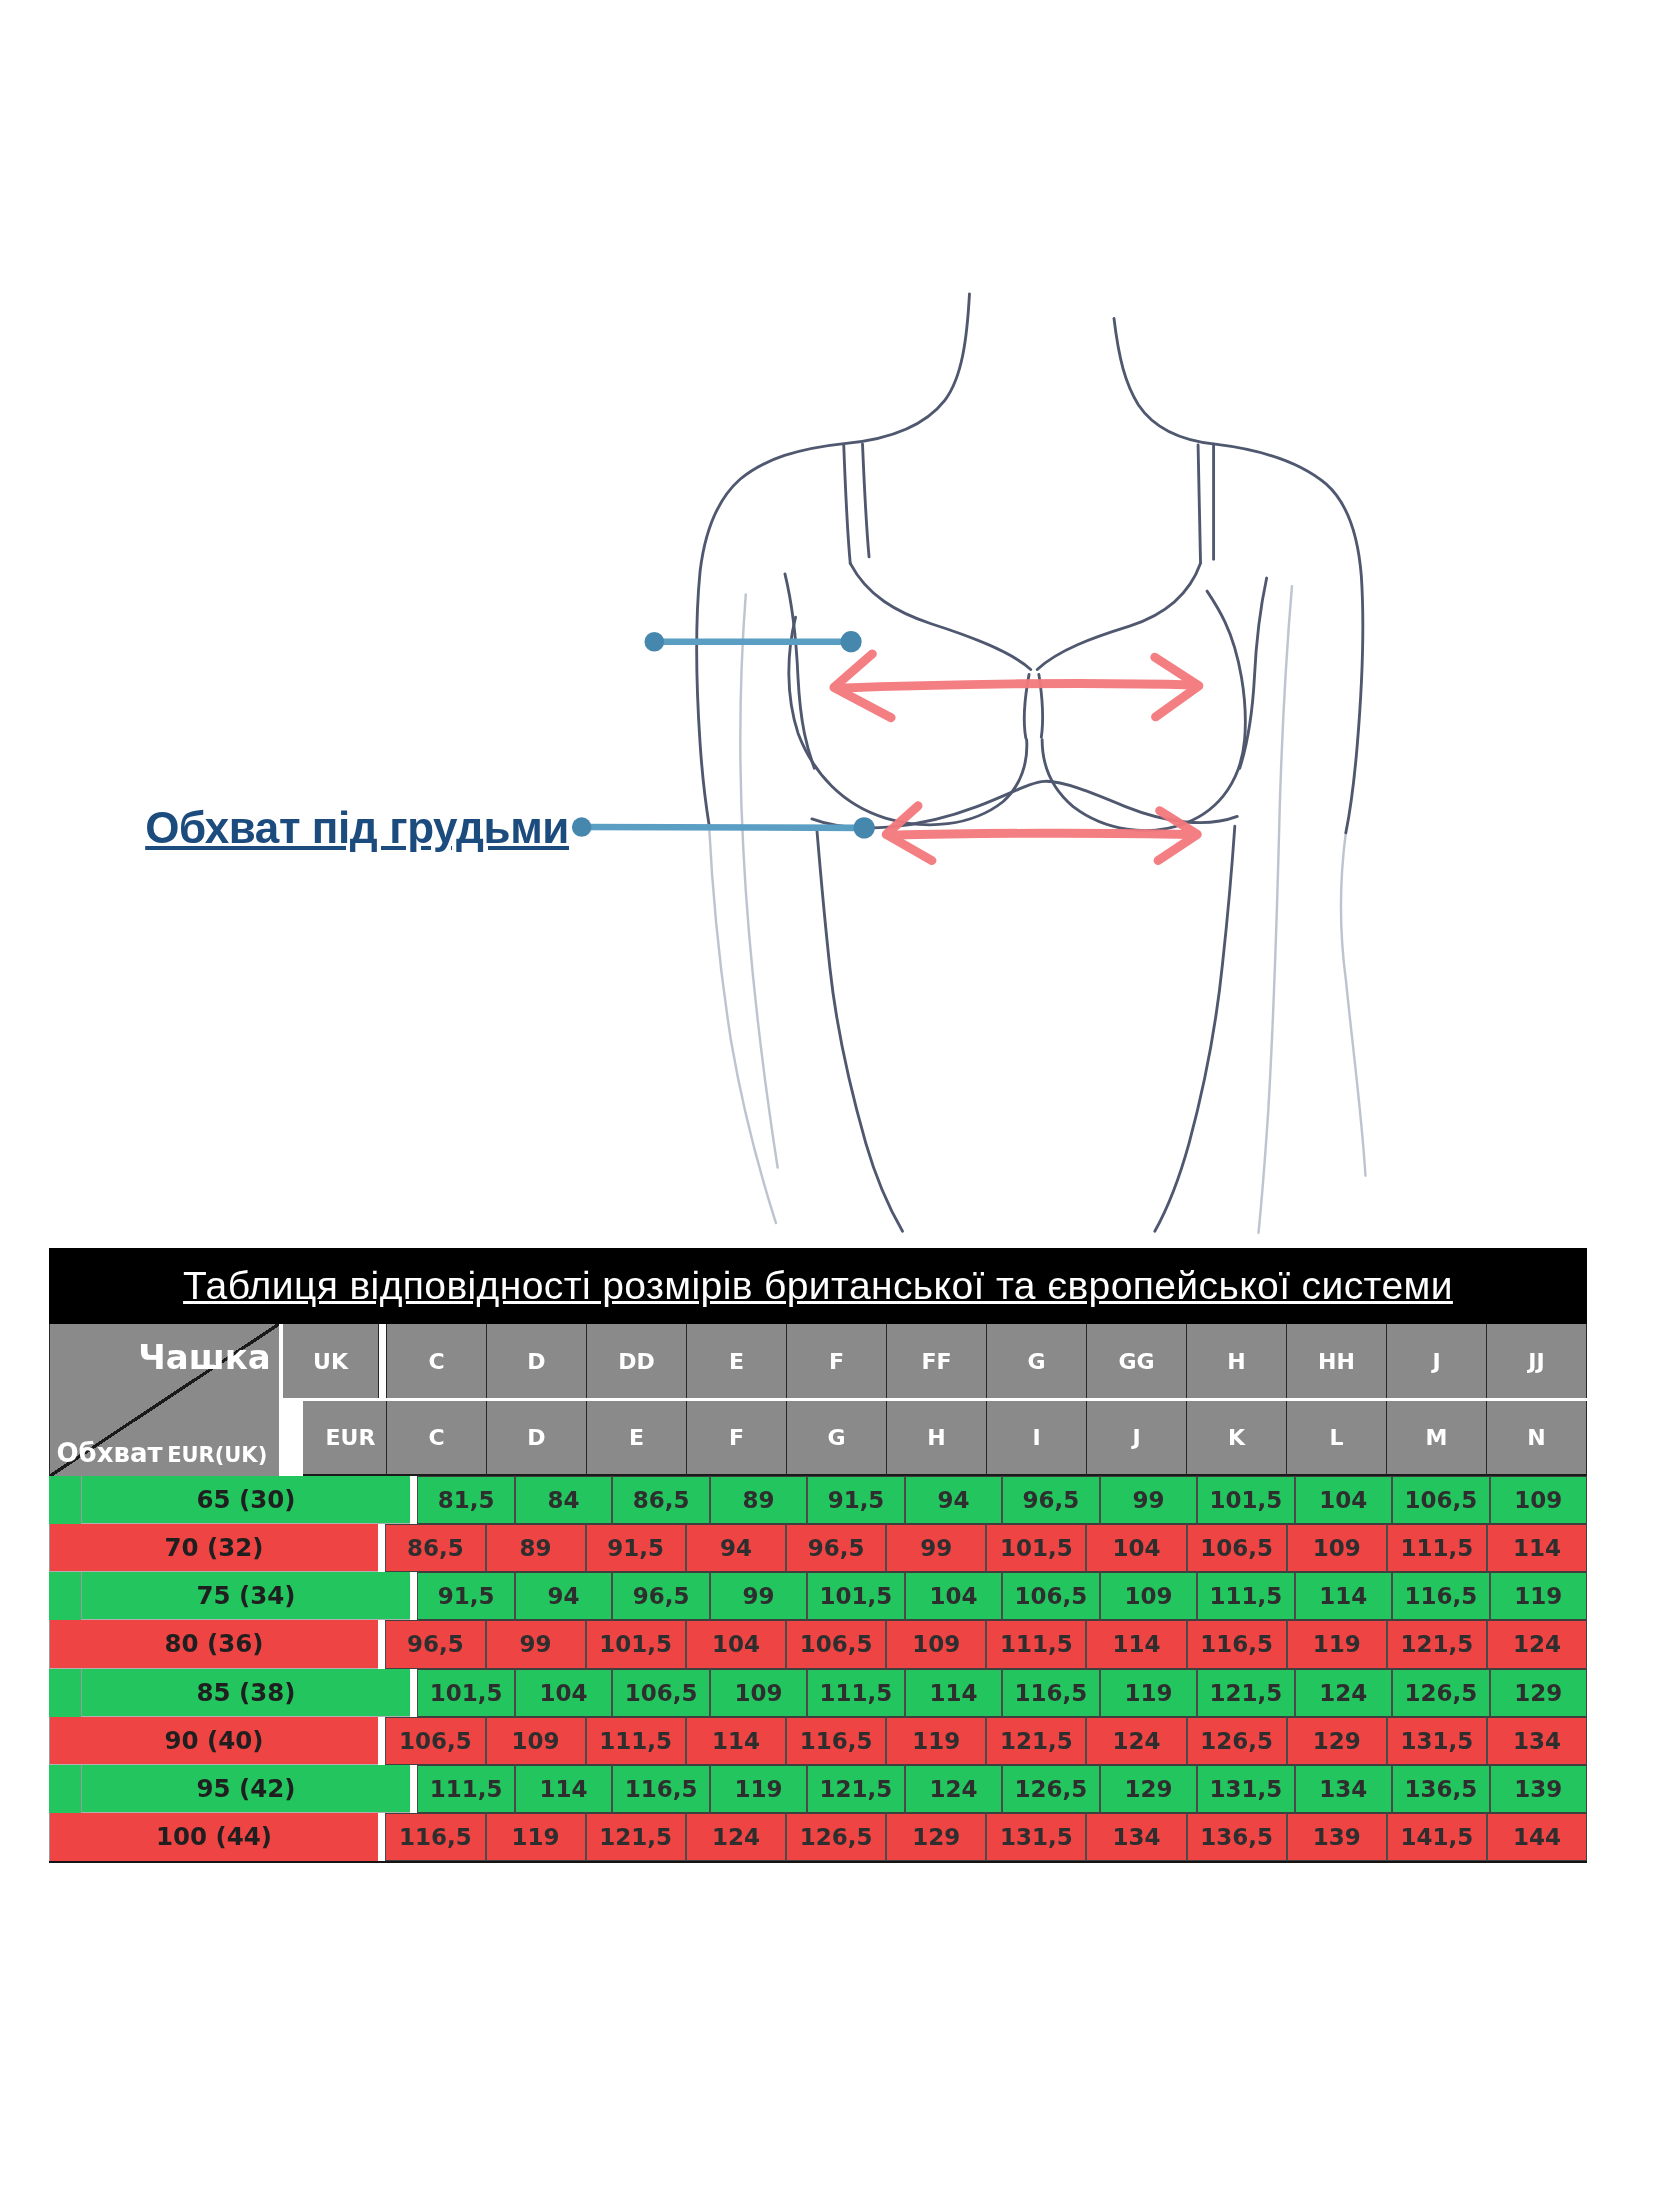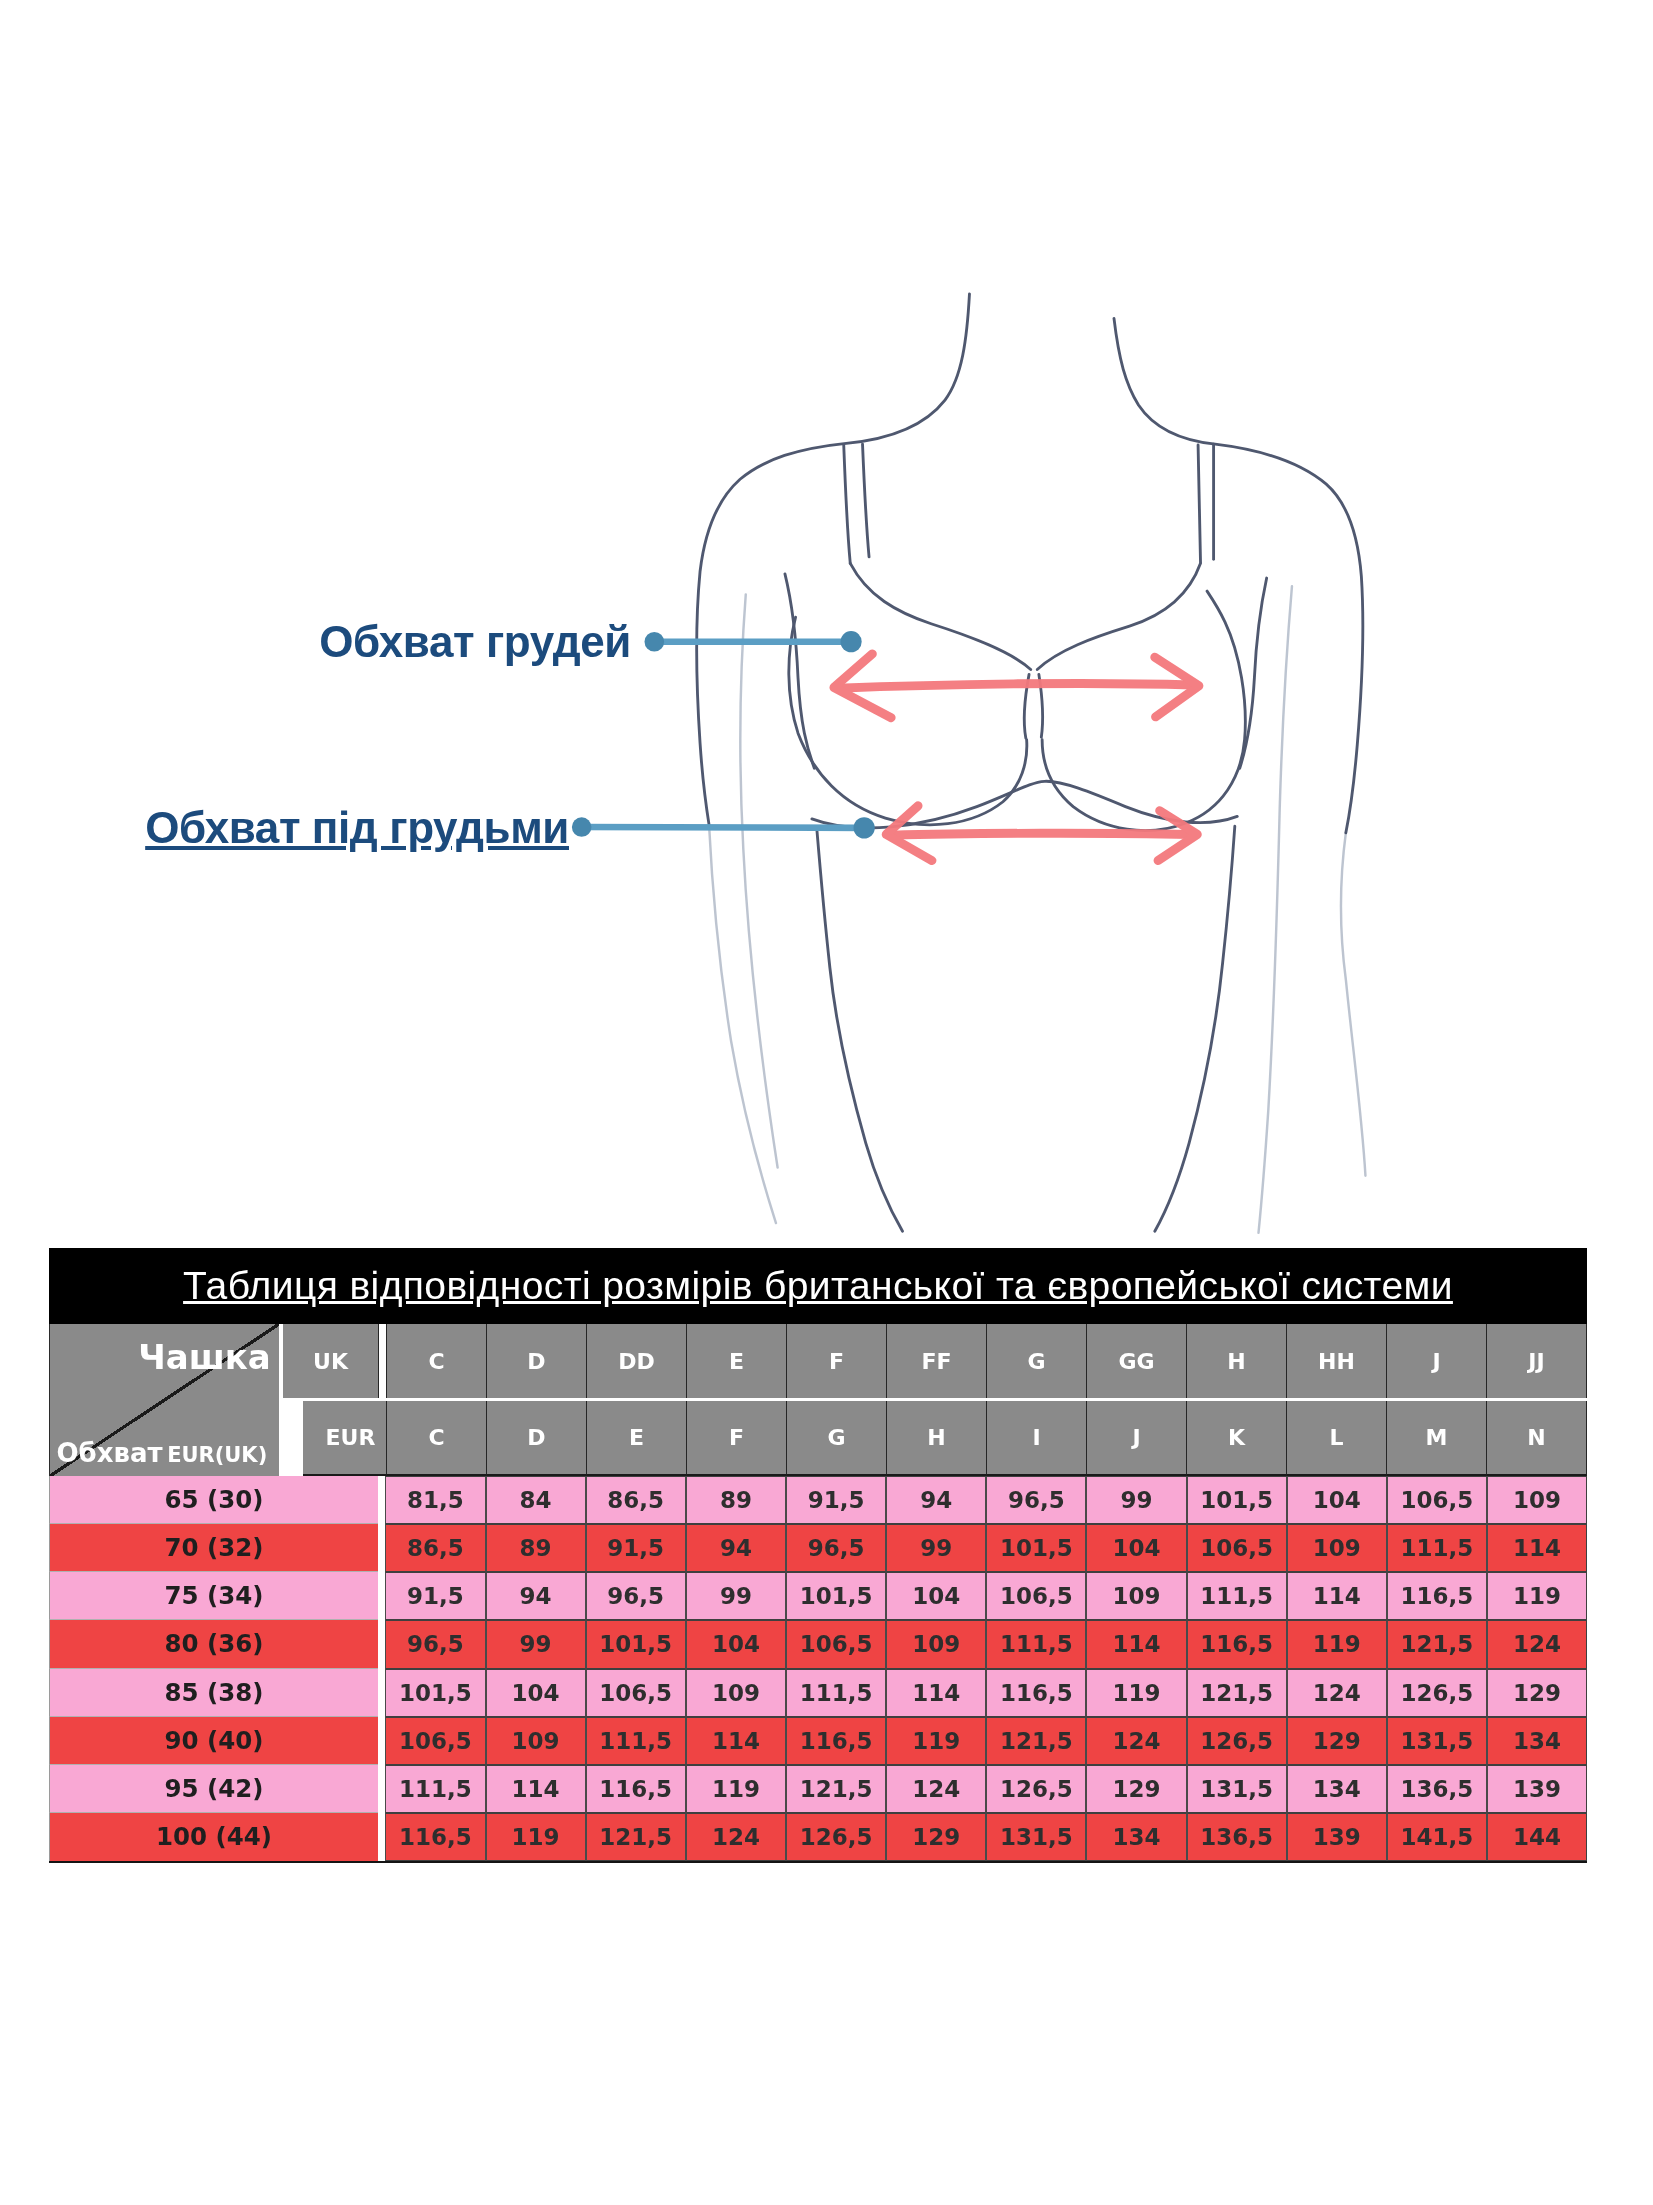--- a/index.html
+++ b/index.html
@@ -71,21 +71,21 @@
   }
   .hcell:first-child { border-left: 1.6px solid #262626; }
   .letters-eur .hcell { border-bottom: 2.5px solid #1a1a1a; }
 
   .data-rows {
     position: absolute; left: 0; top: 228px; width: 1538px; height: 387px;
     display: flex; flex-direction: column;
     border-bottom: 2.5px solid #141414;
   }
   .trow { flex: 1; display: flex; }
-  .trow.gray  { background: #f9a8d4; }
+  .trow.gray  { background: #22c55e; padding-left: 32px; }
   .trow.white { background: #ef4444; }
   .c-band {
     width: 329px; display: flex; align-items: center; justify-content: center;
     font-family: "DejaVu Sans", sans-serif; font-weight: 700; font-size: 24.5px; color: #1f1f1f;
     border-left: 0.8px solid #9a9a9a; border-bottom: 0.8px solid #b0b0b0;
   }
   .trow:last-child .c-band { border-bottom: none; }
   .c-gap { width: 7.4px; background: #ffffff; }
   .c-val {
     flex: 1; display: flex; align-items: center; justify-content: center;
@@ -149,21 +149,20 @@
         <circle cx="801" cy="786" r="12" fill="#4687ad"></circle>
         <circle cx="1042" cy="786" r="13" fill="#4687ad"></circle>
       </g>
       <g>
         <path d="M 712 1013 L 1058 1014" stroke="#5b9ec4" stroke-width="8" fill="none"></path>
         <circle cx="712" cy="1013" r="12" fill="#4687ad"></circle>
         <circle cx="1058" cy="1014" r="13" fill="#4687ad"></circle>
       </g>
     </svg>
 
-    <div class="diagram-label label-bust">Обхват грудей</div>
     <div class="diagram-label label-underbust">Обхват під грудьми</div>
   </div>
 
   <div class="size-table">
 
     <div class="table-title-bar">Таблиця відповідності розмірів британської та європейської системи</div>
 
     <div class="table-header">
 
       <div class="corner-cell">

